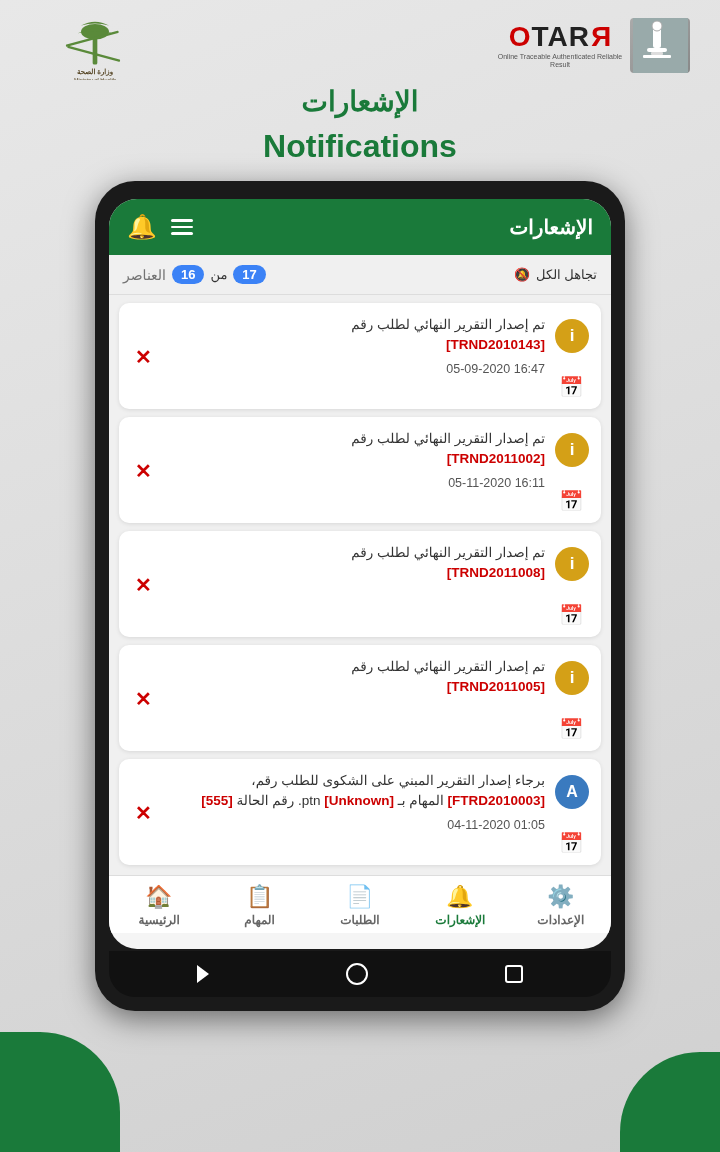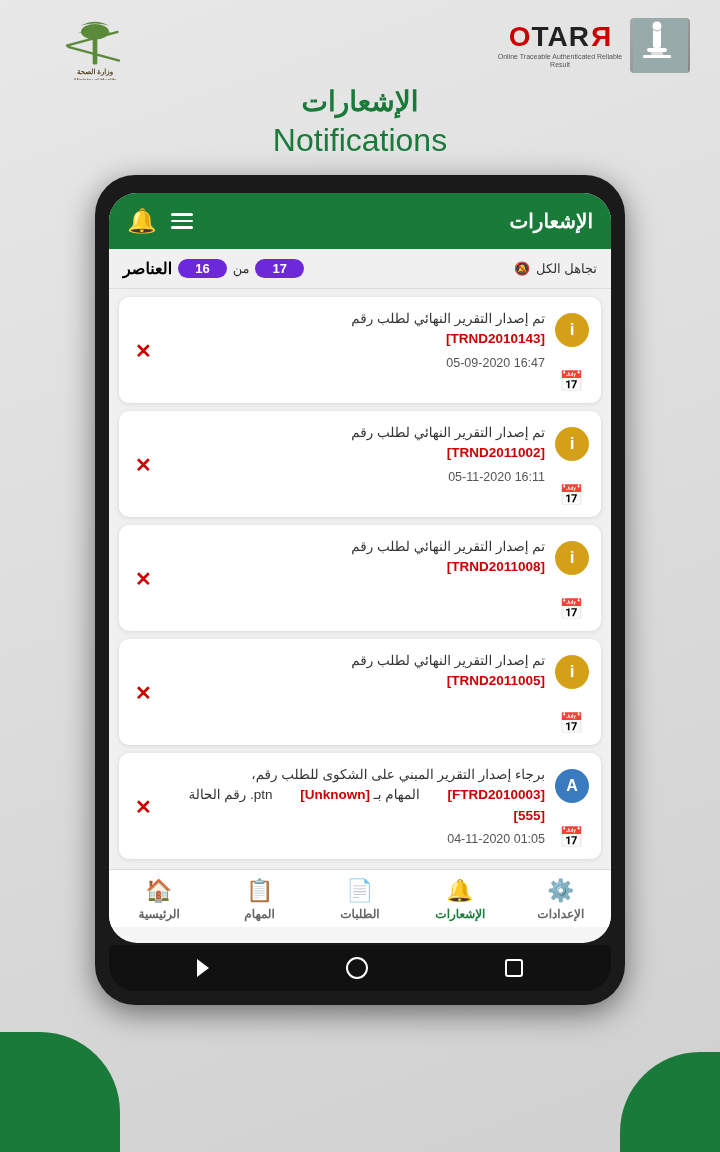--- a/index.html
+++ b/index.html
@@ -51,22 +51,22 @@
     .page-title-ar {
       font-size: 28px;
       color: #1a7a3a;
       font-weight: bold;
       direction: rtl;
       margin-top: 5px;
     }
     .page-title-en {
       font-size: 32px;
       color: #1a7a3a;
-      font-weight: normal;
-      margin-top: 4px;
+      font-weight: bold;
+      margin-top: 10px;
     }
 
     
     .phone-frame {
       width: 530px;
       margin: 0 auto;
       background: #1a1a1a;
       border-radius: 40px;
       padding: 18px 14px 14px 14px;
       box-shadow: 0 8px 30px rgba(0,0,0,0.5);
@@ -126,24 +126,24 @@
       align-items: center;
       direction: rtl;
       border-bottom: 1px solid #ddd;
     }
     .badge-group {
       display: flex;
       align-items: center;
       gap: 6px;
     }
     .badge {
-      background: #6d28d9;
+      background: #3b82f6;
       color: white;
       border-radius: 12px;
-      padding: 2px 17px;
+      padding: 2px 9px;
       font-size: 13px;
       font-weight: bold;
     }
     .of-text {
       font-size: 13px;
       color: #333;
     }
     .ignore-all {
       display: flex;
       align-items: center;
@@ -211,21 +211,20 @@
     .card-message {
       font-size: 13.5px;
       color: #333;
       text-align: right;
       line-height: 1.5;
       direction: rtl;
     }
     .card-ref {
       color: #cc0000;
       font-weight: bold;
-      margin-left: 24px;
     }
     .card-date {
       font-size: 12.5px;
       color: #555;
       text-align: right;
       direction: ltr;
       display: flex;
       justify-content: flex-end;
     }
     .close-btn {
@@ -396,21 +395,21 @@
 
       <div class="notif-toolbar">
         <div class="ignore-all">
           <span>🔕</span>
           <span>تجاهل الكل</span>
         </div>
         <div class="badge-group">
           <span class="badge">17</span>
           <span class="of-text">من</span>
           <span class="badge">16</span>
-          <span style="font-size:16px; font-weight:bold; color:#000000;">العناصر</span>
+          <span style="font-size:14px; font-weight:normal; color:#737373;">العناصر</span>
         </div>
       </div>
 
       <div class="notif-list">
 
         <div class="notif-card">
           <div class="card-left">
             <div class="info-btn">i</div>
             <div class="cal-icon">📅</div>
           </div>

